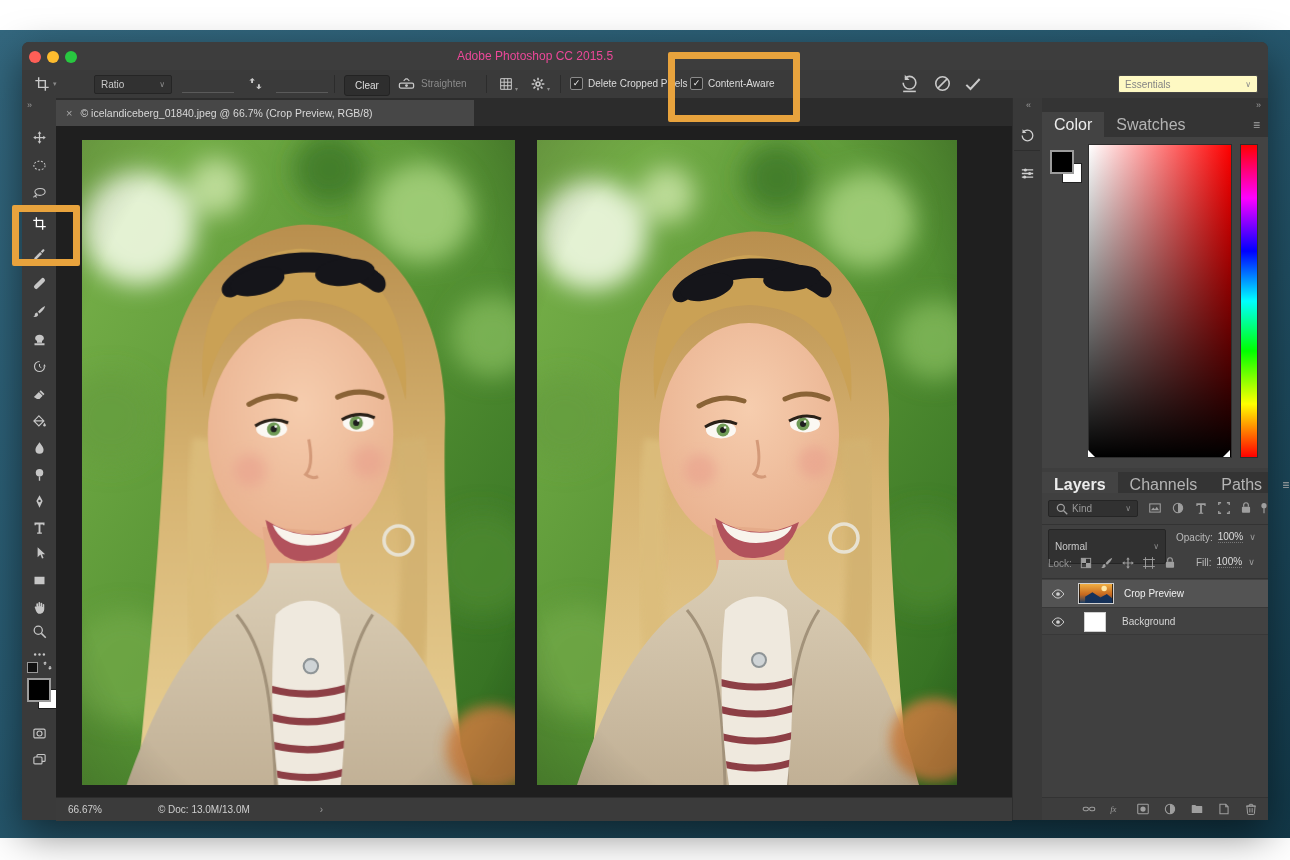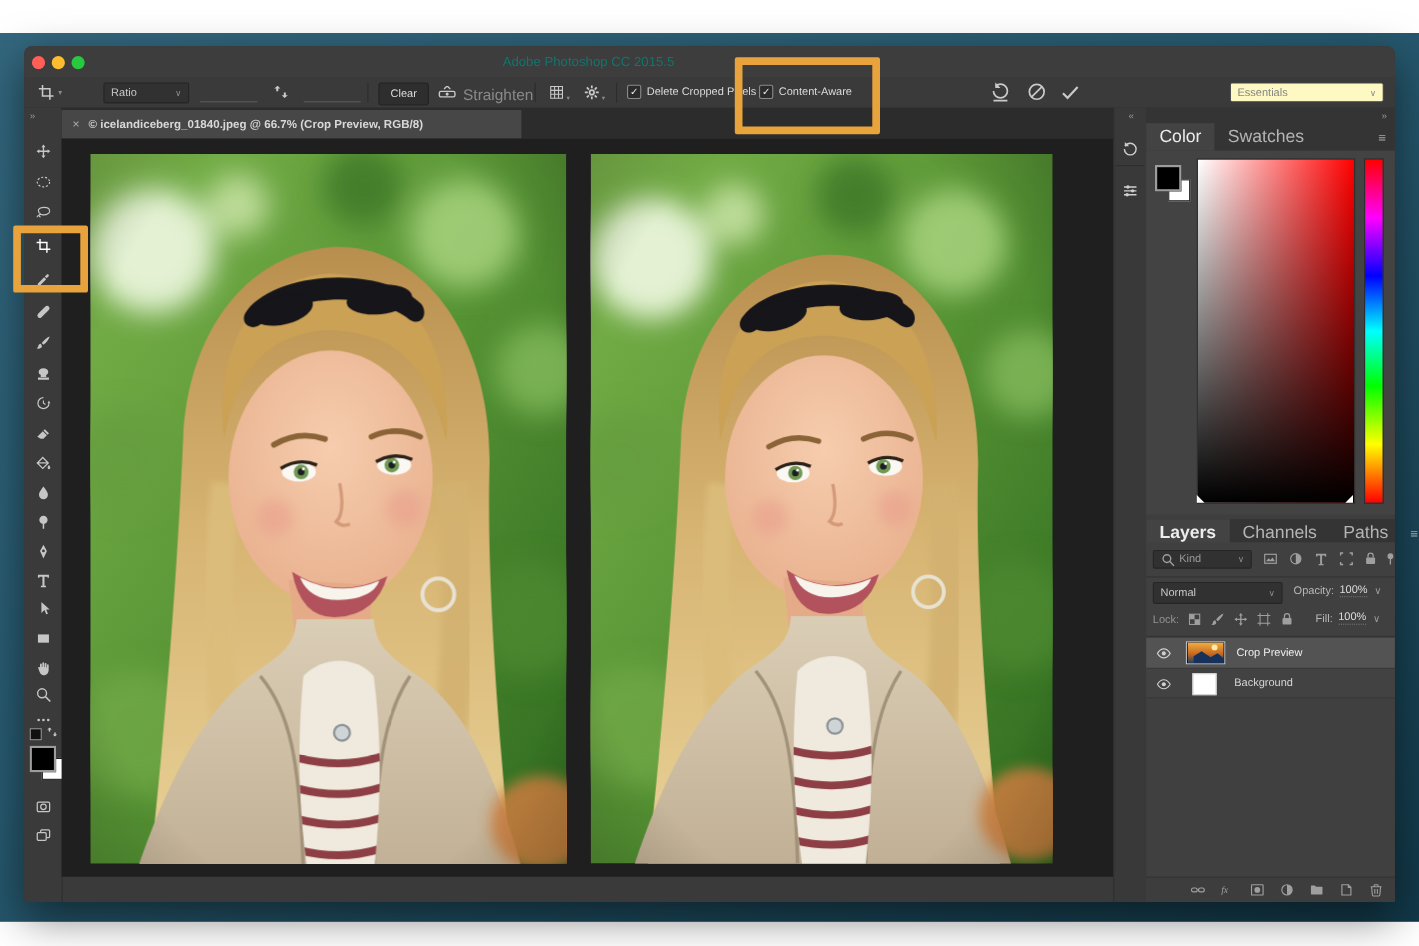--- a/index.html
+++ b/index.html
@@ -5,21 +5,21 @@
   html,body{margin:0;padding:0}
   body{background:#fff;font-family:"Liberation Sans",sans-serif;-webkit-font-smoothing:antialiased}
   #root{position:relative;width:1290px;height:860px;overflow:hidden;background:#fff}
   .abs{position:absolute}
   .desktop{left:0;top:30px;width:1290px;height:808px;
     background:linear-gradient(150deg,#33677e 0%,#27596f 45%,#123848 100%)}
   .win{left:22px;top:42px;width:1246px;height:778px;background:#3a3a3a;border-radius:7px;
     box-shadow:0 14px 40px rgba(0,0,0,.5)}
   .tbar{left:22px;top:42px;width:1246px;height:28px;background:#3d3d3d;border-bottom:1px solid #2b2b2b;border-radius:7px 7px 0 0}
   .light{width:12px;height:12px;border-radius:50%}
-  .wtitle{left:22px;top:49px;width:1026px;text-align:center;font-size:12px;color:#0f766e}
+  .wtitle{left:22px;top:49px;width:1026px;text-align:center;font-size:12px;color:#ec4899}
   .obar{left:22px;top:70px;width:1246px;height:28px;background:#3a3a3a;border-bottom:1px solid #282828}
   .vsep{width:1px;height:18px;background:#2c2c2c;top:75px}
   .icon{color:#c9c9c9}
   .icon svg{display:block}
   .sel{background:#313131;border:1px solid #252525;border-radius:2px;color:#c9c9c9;font-size:10px;
     display:flex;align-items:center;justify-content:space-between;padding:0 6px;box-sizing:border-box}
   .sel .car{color:#8b8b8b;font-size:8px;margin-left:4px}
   .ufield{border-bottom:1px solid #5a5a5a;height:16px}
   .btn{background:#2e2e2e;border:1px solid #232323;border-radius:3px;color:#dedede;font-size:10px;
     display:flex;align-items:center;justify-content:center}
@@ -356,21 +356,21 @@
       </svg>
     </span>
   <div class="abs ufield" style="left:276px;top:76px;width:52px"></div>
   <div class="abs vsep" style="left:334px"></div>
   <div class="abs btn" style="left:344px;top:75px;width:44px;height:19px">Clear</div>
   <span class="abs icon" style="left:398px;top:76px">
       <svg width="17" height="17">
         <use href="#i-level"></use>
       </svg>
     </span>
-  <span class="abs dim" style="left:421px;top:78px;font-size:14px">Straighten</span>
+  <span class="abs dim" style="left:421px;top:78px;font-size:10px">Straighten</span>
   <div class="abs vsep" style="left:486px"></div>
   <span class="abs icon" style="left:498px;top:76px">
       <svg width="16" height="16">
         <use href="#i-grid"></use>
       </svg>
     </span>
   <span class="abs dim" style="left:515px;top:85px;font-size:6px">▾</span>
   <span class="abs icon" style="left:530px;top:76px">
       <svg width="16" height="16">
         <use href="#i-gear"></use>
@@ -523,30 +523,35 @@
     </div>
   <div class="tool" style="top:748px">
       <svg viewBox="0 0 24 24">
         <use href="#i-screen"></use>
       </svg>
     </div>
 
   <div class="abs tabbar"></div>
   <div class="abs doc-tab">
     <span style="color:#a9a9a9;font-size:11px">×</span>
-    <span style="color:#d8d8d8;font-size:10.5px;font-weight:bold;white-space:nowrap">© icelandiceberg_01840.jpeg @ 66.7% (Crop Preview, RGB/8)</span>
+    <span style="color:#d8d8d8;font-size:10.5px;font-weight:normal;white-space:nowrap">© icelandiceberg_01840.jpeg @ 66.7% (Crop Preview, RGB/8)</span>
   </div>
   <div class="abs canvas"></div>
   <svg class="abs" style="left:82px;top:140px" width="433" height="645" viewBox="0 0 420 645" preserveAspectRatio="xMidYMid slice">
       <use href="#photo"></use>
     </svg>
   <svg class="abs" style="left:537px;top:140px" width="420" height="645" viewBox="0 0 420 645">
       <use href="#photo"></use>
     </svg>
 
+  <div class="abs statusbar">
+    <span style="margin-left:12px">66.67%</span>
+    <span style="margin-left:56px">© Doc: 13.0M/13.0M</span>
+    <span style="margin-left:70px;color:#9a9a9a">›</span>
+  </div>
 
   <div class="abs dock"></div>
   <span class="abs chev" style="left:1026px;top:100px">«</span>
   <div class="abs dockbtn" style="top:122px">
       <svg width="17" height="17">
         <use href="#i-history"></use>
       </svg>
     </div>
   <div class="abs" style="left:1014px;top:150px;width:26px;height:1px;background:#2e2e2e"></div>
   <div class="abs dockbtn" style="top:160px">
@@ -617,21 +622,21 @@
         <use href="#i-lock"></use>
       </svg>
     </span>
   <span class="abs mini" style="left:1257px;top:501px">
       <svg width="12" height="15">
         <use href="#i-pin"></use>
       </svg>
     </span>
   <div class="abs" style="left:1042px;top:524px;width:226px;height:1px;background:#333"></div>
 
-  <div class="abs sel" style="left:1048px;top:529px;width:118px;height:20px">
+  <div class="abs sel" style="left:1048px;top:529px;width:118px;height:35px">
     <span>Normal</span>
     <span class="car">∨</span>
   </div>
   <div class="lrow" style="top:531px;left:1176px;width:92px">
     <span>Opacity:</span>
     <span style="color:#ddd;margin-left:5px;border-bottom:1px dotted #777">100%</span>
     <span class="car chev" style="margin-left:6px">∨</span>
   </div>
 
   <div class="lrow" style="top:556px;left:1048px">

